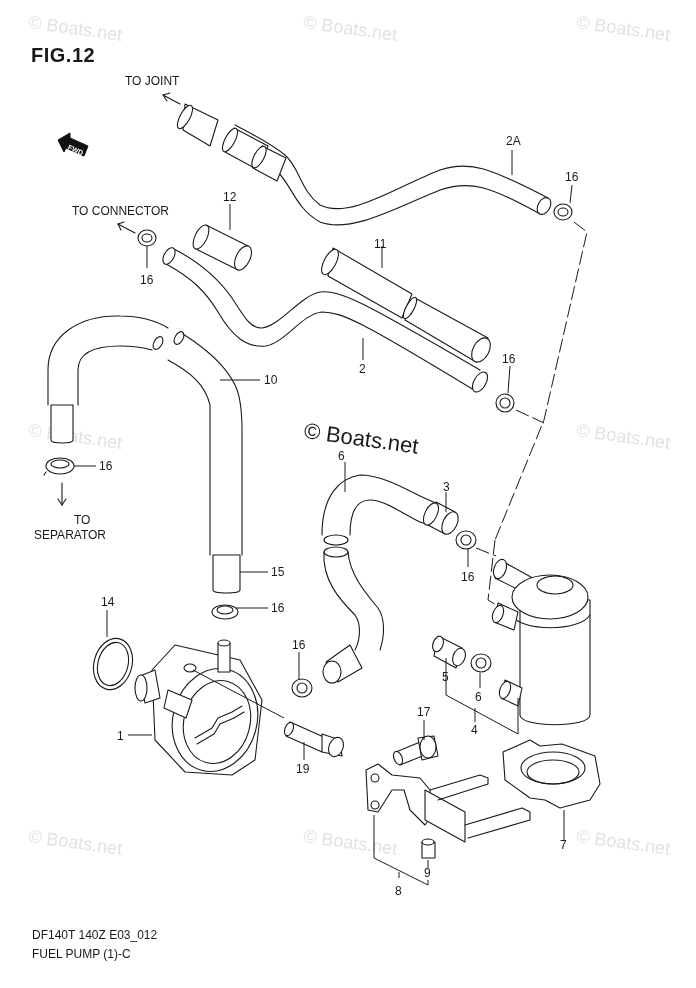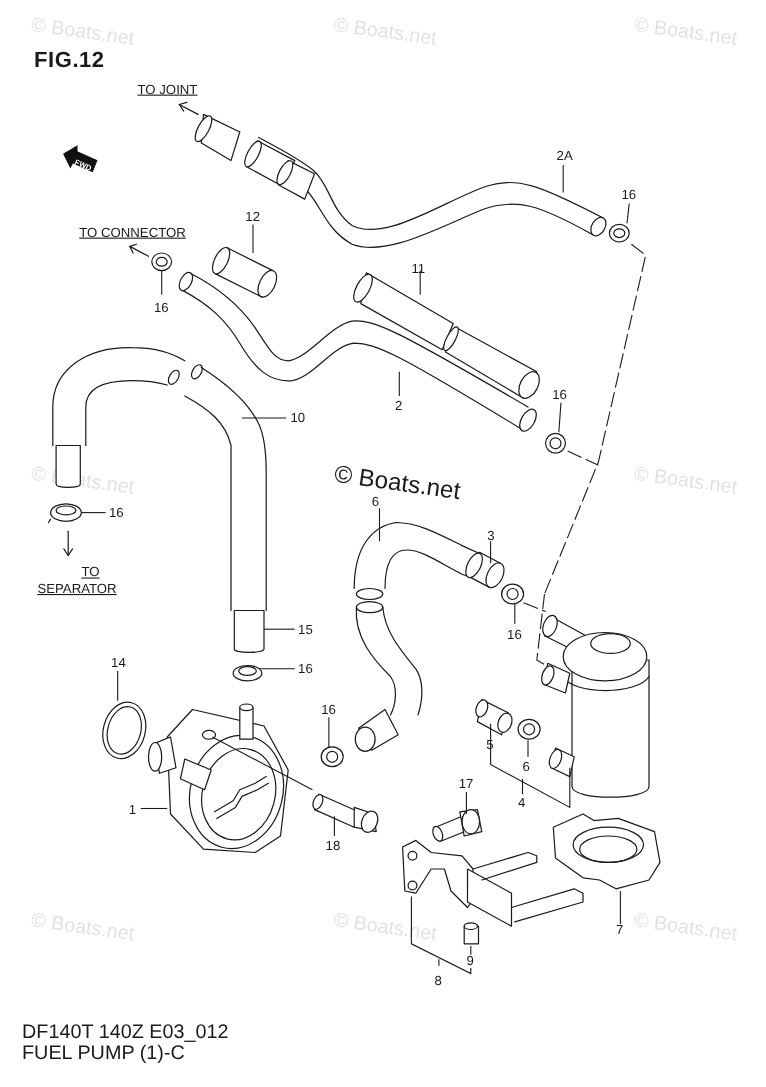--- a/index.html
+++ b/index.html
@@ -7,24 +7,24 @@
          font-family: "Liberation Sans", sans-serif; color: #1a1a1a; }
   #stage { position: absolute; left: 0; top: 0; width: 696px; height: 988px; }
   svg { position: absolute; left: 0; top: 0; }
   .ln { fill: none; stroke: #1a1a1a; stroke-width: 1.1; stroke-linecap: round; stroke-linejoin: round; }
   .fl { fill: #ffffff; stroke: #1a1a1a; stroke-width: 1.1; stroke-linejoin: round; }
   .leader { fill: none; stroke: #1a1a1a; stroke-width: 1; }
   .dash { fill: none; stroke: #1a1a1a; stroke-width: 1; stroke-dasharray: 14 4; }
   .txt { position: absolute; white-space: nowrap; }
   .fig-title { left: 31px; top: 44px; font-weight: bold; font-size: 20px; letter-spacing: 0.5px; }
   .callout { font-size: 12px; }
-  .label { font-size: 12px; text-decoration: underline; }
+  .label { font-size: 12px; }
   .wm { position: absolute; font-size: 18px; color: #e2e2e2; transform: rotate(8deg); transform-origin: left top; white-space: nowrap; }
   .wm-center { position: absolute; font-size: 22px; color: #1a1a1a; transform: rotate(8deg); transform-origin: left top; white-space: nowrap; }
-  .caption { position: absolute; left: 20px; font-size: 18px; }
+  .caption { position: absolute; left: 32px; font-size: 12px; }
 </style>
 </head>
 <body>
 
 <div id="stage">
 
   <div class="wm" style="left:30px;top:12px;">© Boats.net</div>
   <div class="wm" style="left:305px;top:12px;">© Boats.net</div>
   <div class="wm" style="left:578px;top:12px;">© Boats.net</div>
   <div class="wm" style="left:30px;top:420px;">© Boats.net</div>
@@ -279,21 +279,21 @@
   <div class="txt callout" style="left:264px;top:373px;">10</div>
   <div class="txt callout" style="left:99px;top:459px;">16</div>
   <div class="txt callout" style="left:338px;top:449px;">6</div>
   <div class="txt callout" style="left:443px;top:480px;">3</div>
   <div class="txt callout" style="left:461px;top:570px;">16</div>
   <div class="txt callout" style="left:271px;top:565px;">15</div>
   <div class="txt callout" style="left:271px;top:601px;">16</div>
   <div class="txt callout" style="left:101px;top:595px;">14</div>
   <div class="txt callout" style="left:292px;top:638px;">16</div>
   <div class="txt callout" style="left:117px;top:729px;">1</div>
-  <div class="txt callout" style="left:296px;top:762px;">18</div>
+  <div class="txt callout" style="left:296px;top:762px;">19</div>
   <div class="txt callout" style="left:442px;top:670px;">5</div>
   <div class="txt callout" style="left:475px;top:690px;">6</div>
   <div class="txt callout" style="left:471px;top:723px;">4</div>
   <div class="txt callout" style="left:417px;top:705px;text-align:right;">17</div>
   <div class="txt callout" style="left:560px;top:838px;">7</div>
   <div class="txt callout" style="left:424px;top:866px;">9</div>
   <div class="txt callout" style="left:395px;top:884px;">8</div>
 
   <div class="caption" style="top:928px;">DF140T 140Z E03_012</div>
   <div class="caption" style="top:947px;">FUEL PUMP (1)-C</div>

